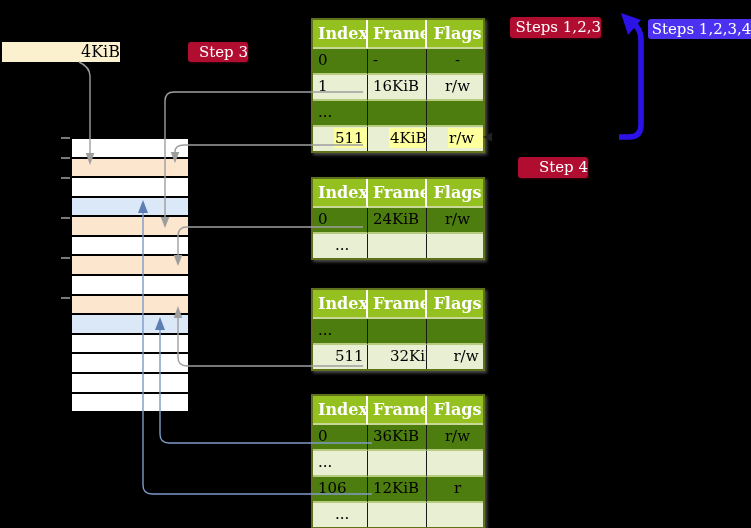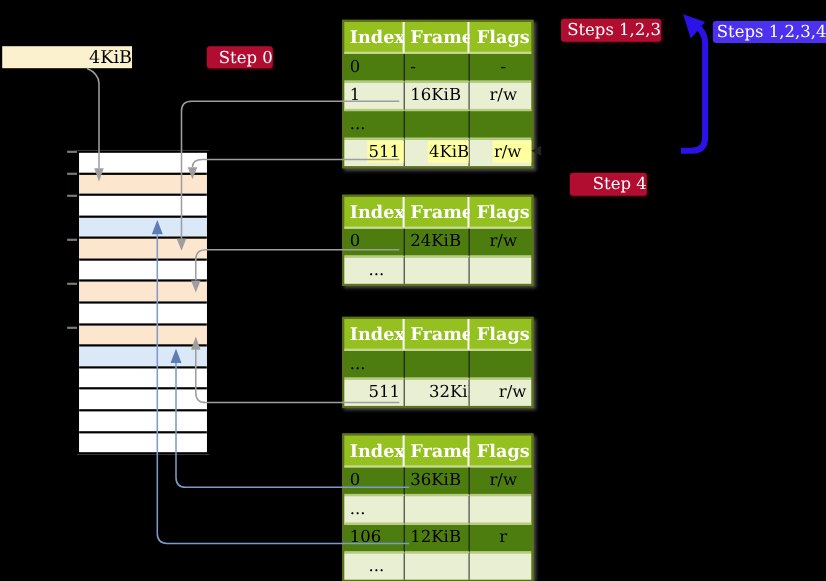--- a/index.html
+++ b/index.html
@@ -136,21 +136,21 @@
   <div class="c alt"></div>
   <div class="c">106</div>
   <div class="c">12KiB</div>
   <div class="c">r</div>
   <div class="c alt lastrow">...</div>
   <div class="c alt lastrow"></div>
   <div class="c alt lastrow"></div>
 </div>
 
 <div class="lbl addr-lbl">4KiB</div>
-<div class="lbl step-lbl" id="step0">Step 0</div>
+<div class="lbl step-lbl" id="step0">Step 3</div>
 <div class="lbl step-lbl" id="steps123">Steps 1,2,3</div>
 <div class="steps1234-lbl">Steps 1,2,3,4</div>
 <div class="lbl step-lbl" id="step4">Step 4</div>
 
 <svg id="overlay" width="751" height="528" viewBox="0 0 751 528">
 
   <g stroke="#7a7a7a" stroke-width="2">
     <line x1="61" y1="138" x2="70" y2="138"></line>
     <line x1="61" y1="158" x2="70" y2="158"></line>
     <line x1="61" y1="178" x2="70" y2="178"></line>

